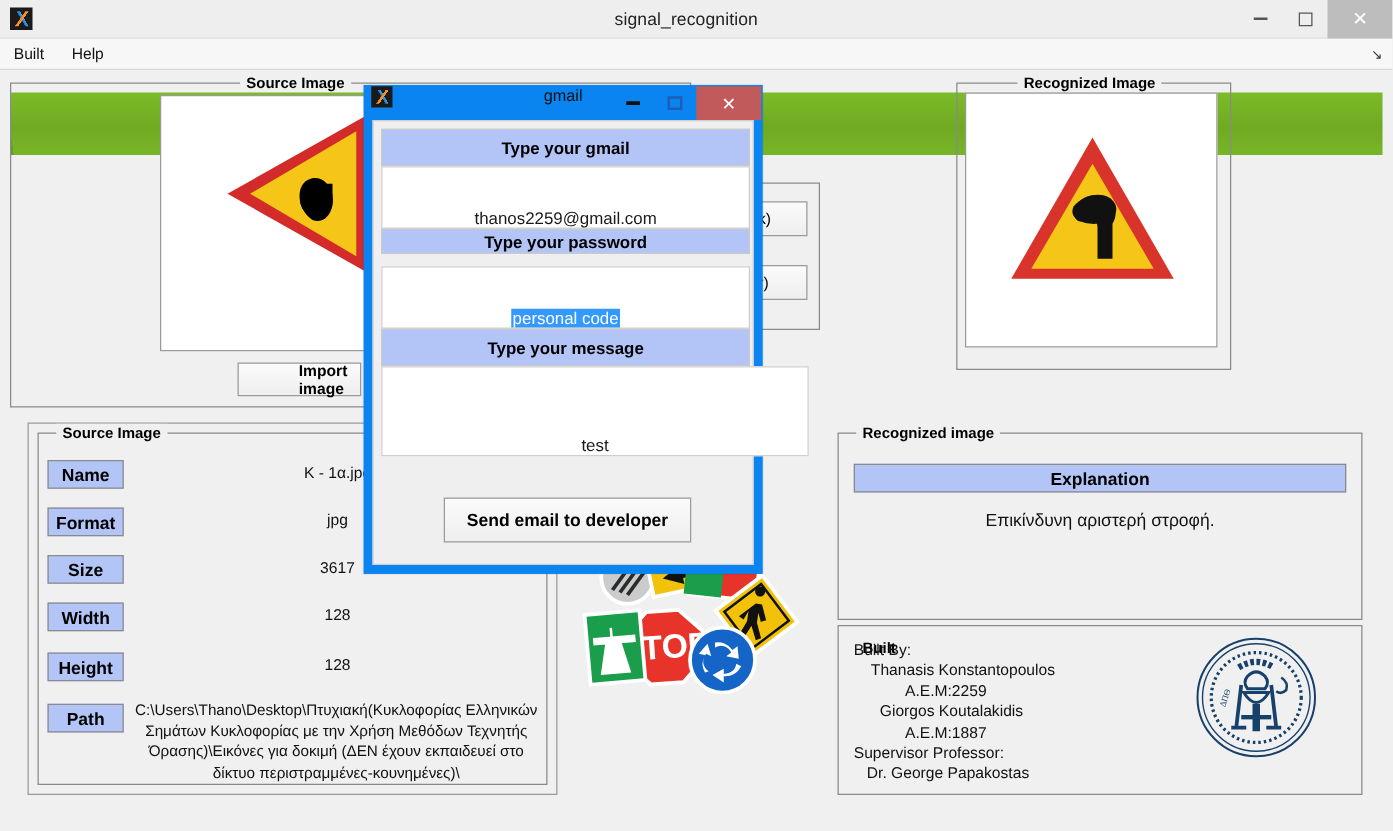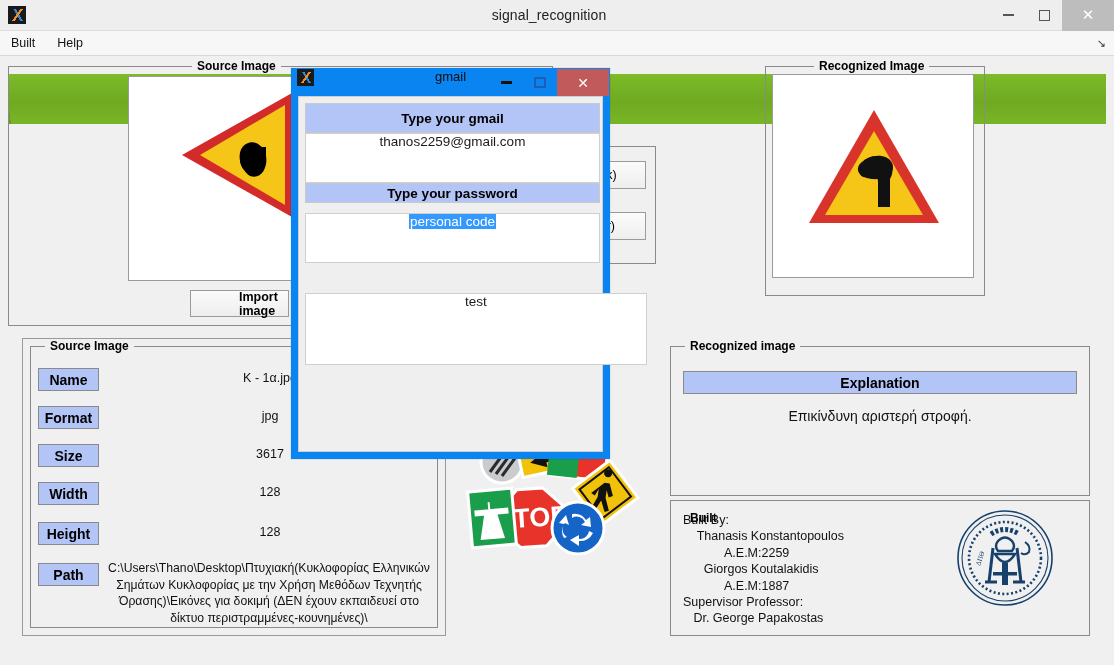--- a/index.html
+++ b/index.html
@@ -111,21 +111,21 @@
     position:absolute; left:6px; top:27px; right:6px; bottom:6px;
     background:#efefef; border:1px solid #cfcfcf;
   }
   .fieldlabel {
     background:#b3c4f7; border:1px solid #c9c9c9;
     text-align:center; font-weight:bold; font-size:13.5px; color:#000;
     display:flex; align-items:center; justify-content:center;
   }
   .fieldbox {
     background:#fff; border:1px solid #cfcfcf;
-    display:flex; align-items:flex-start; justify-content:center;
+    display:flex; align-items:flex-end; justify-content:center;
     font-size:13.5px; color:#1a1a1a;
   }
   .sel { background:#3399ff; color:#fff; padding:0 1px; }
 
   
   .collage { position:absolute; left:460px; top:440px; width:185px; height:115px; }
 </style>
 </head>
 <body>
 
@@ -295,20 +295,22 @@
       <div class="fieldlabel" style="position:absolute; left:6px; top:6px; width:295px; height:30px;">Type your gmail</div>
       <div class="fieldbox" style="position:absolute; left:6px; top:36px; width:295px; height:50px;">
         <span>thanos2259@gmail.com</span>
       </div>
 
       <div class="fieldlabel" style="position:absolute; left:6px; top:86px; width:295px; height:20px;">Type your password</div>
       <div class="fieldbox" style="position:absolute; left:6px; top:116px; width:295px; height:50px;">
         <span class="sel">personal code</span>
       </div>
 
+      <div class="fieldlabel" style="position:absolute; left:6px; top:166px; width:295px; height:30px;">Type your message</div>
       <div class="fieldbox" style="position:absolute; left:6px; top:196px; width:342px; height:72px;">
         <span>test</span>
       </div>
 
+      <div class="btn" style="position:absolute; left:56px; top:301px; width:198px; height:36px; font-size:14px;">Send email to developer</div>
     </div>
   </div>
 
 </div>
 
 </body></html>

